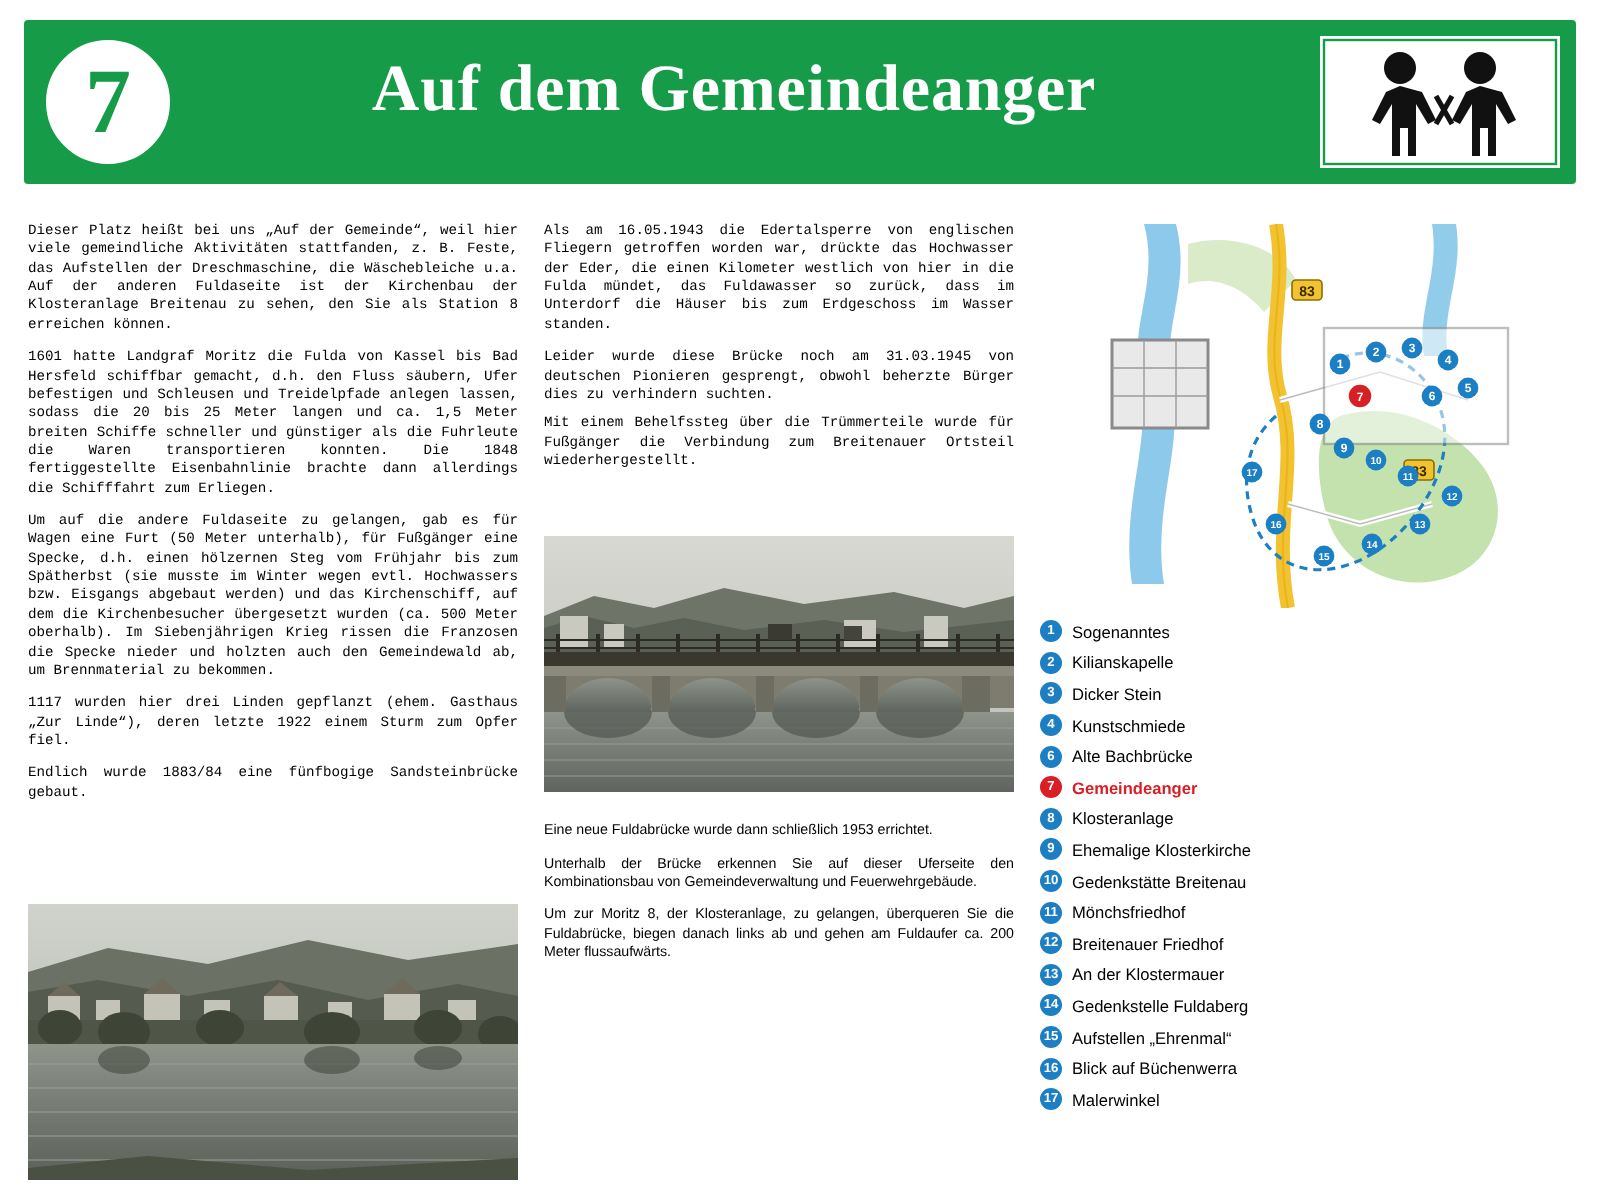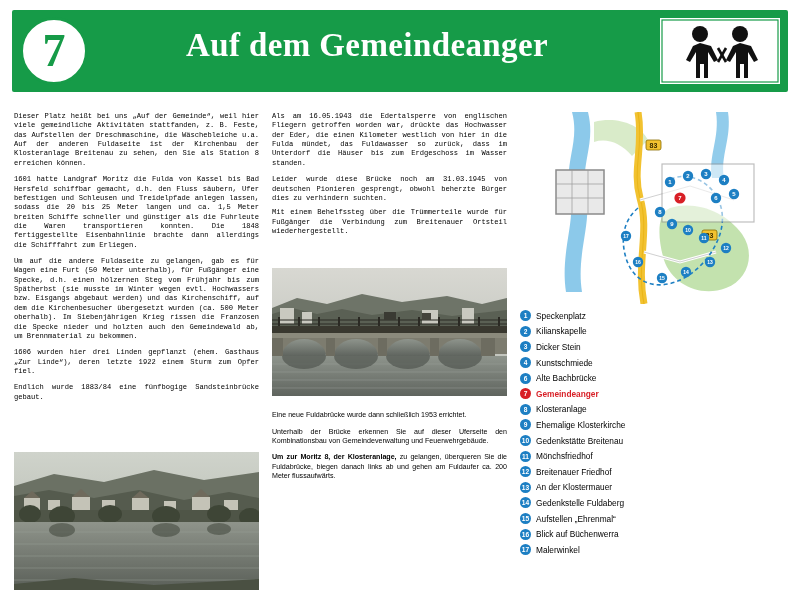--- a/index.html
+++ b/index.html
@@ -95,21 +95,21 @@
     text-align: justify;
   }
   .col p {
     margin: 0 0 7px 0;
     font-family: Liberation Mono, monospace;
   }
   .col p.tight { margin-bottom: 5px; }
   .col-left  { left: 14px;  top: 112px; width: 245px; }
   .col-mid   { left: 272px; top: 112px; width: 235px; }
 
-  .bold { font-weight: bold; }
+  .bold { font-weight: normal; }
 
   
   .photo {
     position: absolute;
     background: #8a8f84;
     overflow: hidden;
   }
   .photo-bridge {
     left: 272px;
     top: 268px;
@@ -210,21 +210,21 @@
         </g>
         <rect x="2" y="2" width="116" height="62" fill="none" stroke="#169b48" stroke-width="1.2"></rect>
       </svg>
     </div>
   </div>
 
   <div class="col col-left">
     <p>Dieser Platz heißt bei uns „Auf der Gemeinde“, weil hier viele gemeindliche Aktivitäten stattfanden, z. B. Feste, das Aufstellen der Dreschmaschine, die Wäschebleiche u.a. Auf der anderen Fuldaseite ist der Kirchenbau der Klosteranlage Breitenau zu sehen, den Sie als Station 8 erreichen können.</p>
     <p>1601 hatte Landgraf Moritz die Fulda von Kassel bis Bad Hersfeld schiffbar gemacht, d.h. den Fluss säubern, Ufer befestigen und Schleusen und Treidelpfade anlegen lassen, sodass die 20 bis 25 Meter langen und ca. 1,5 Meter breiten Schiffe schneller und günstiger als die Fuhrleute die Waren transportieren konnten. Die 1848 fertiggestellte Eisenbahnlinie brachte dann allerdings die Schifffahrt zum Erliegen.</p>
     <p>Um auf die andere Fuldaseite zu gelangen, gab es für Wagen eine Furt (50 Meter unterhalb), für Fußgänger eine Specke, d.h. einen hölzernen Steg vom Frühjahr bis zum Spätherbst (sie musste im Winter wegen evtl. Hochwassers bzw. Eisgangs abgebaut werden) und das Kirchenschiff, auf dem die Kirchenbesucher übergesetzt wurden (ca. 500 Meter oberhalb). Im Siebenjährigen Krieg rissen die Franzosen die Specke nieder und holzten auch den Gemeindewald ab, um Brennmaterial zu bekommen.</p>
-    <p>1606 wurden hier drei Linden gepflanzt (ehem. Gasthaus „Zur Linde“), deren letzte 1922 einem Sturm zum Opfer fiel.</p>
+    <p>1117 wurden hier drei Linden gepflanzt (ehem. Gasthaus „Zur Linde“), deren letzte 1922 einem Sturm zum Opfer fiel.</p>
     <p>Endlich wurde 1883/84 eine fünfbogige Sandsteinbrücke gebaut.</p>
   </div>
 
   <div class="col col-mid">
     <p>Als am 16.05.1943 die Edertalsperre von englischen Fliegern getroffen worden war, drückte das Hochwasser der Eder, die einen Kilometer westlich von hier in die Fulda mündet, das Fuldawasser so zurück, dass im Unterdorf die Häuser bis zum Erdgeschoss im Wasser standen.</p>
     <p class="tight">Leider wurde diese Brücke noch am 31.03.1945 von deutschen Pionieren gesprengt, obwohl beherzte Bürger dies zu verhindern suchten.</p>
     <p>Mit einem Behelfssteg über die Trümmerteile wurde für Fußgänger die Verbindung zum Breitenauer Ortsteil wiederhergestellt.</p>
   </div>
 
   <div class="photo photo-bridge">
@@ -460,21 +460,21 @@
         <circle cx="118" cy="150" r="5.2" fill="#1d7fc3"></circle>
           <text x="118" y="152.2" font-size="5">16</text>
         <circle cx="106" cy="124" r="5.2" fill="#1d7fc3"></circle>
           <text x="106" y="126.2" font-size="5">17</text>
       </g>
     </svg>
 
     <div class="legend">
       <div class="legend-item">
         <span class="legend-dot">1</span>
-        <span class="legend-label">Speckenplatz</span>
+        <span class="legend-label">Sogenanntes</span>
       </div>
       <div class="legend-item">
         <span class="legend-dot">2</span>
         <span class="legend-label">Kilianskapelle</span>
       </div>
       <div class="legend-item">
         <span class="legend-dot">3</span>
         <span class="legend-label">Dicker Stein</span>
       </div>
       <div class="legend-item">

